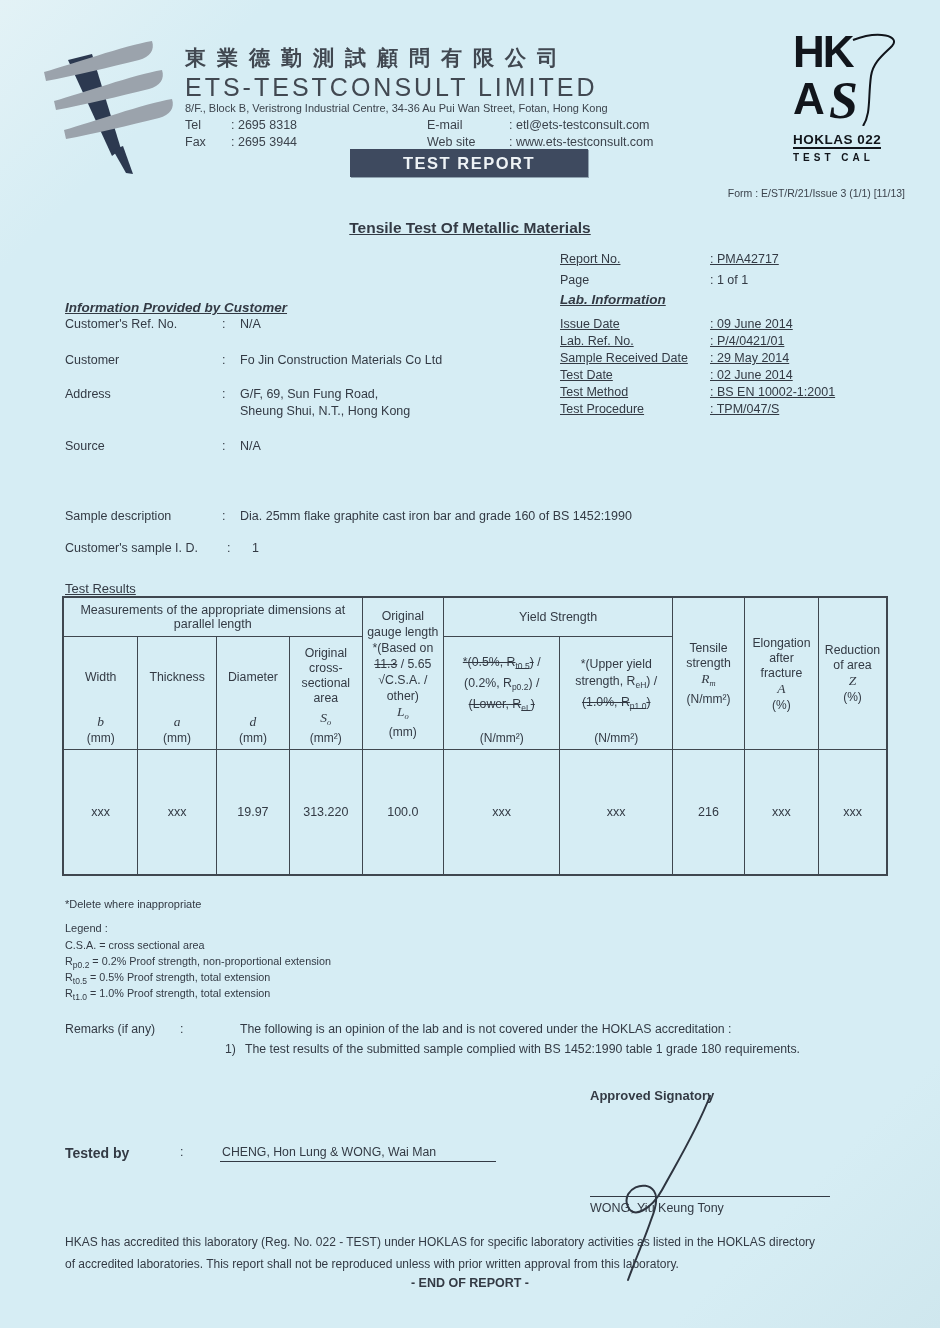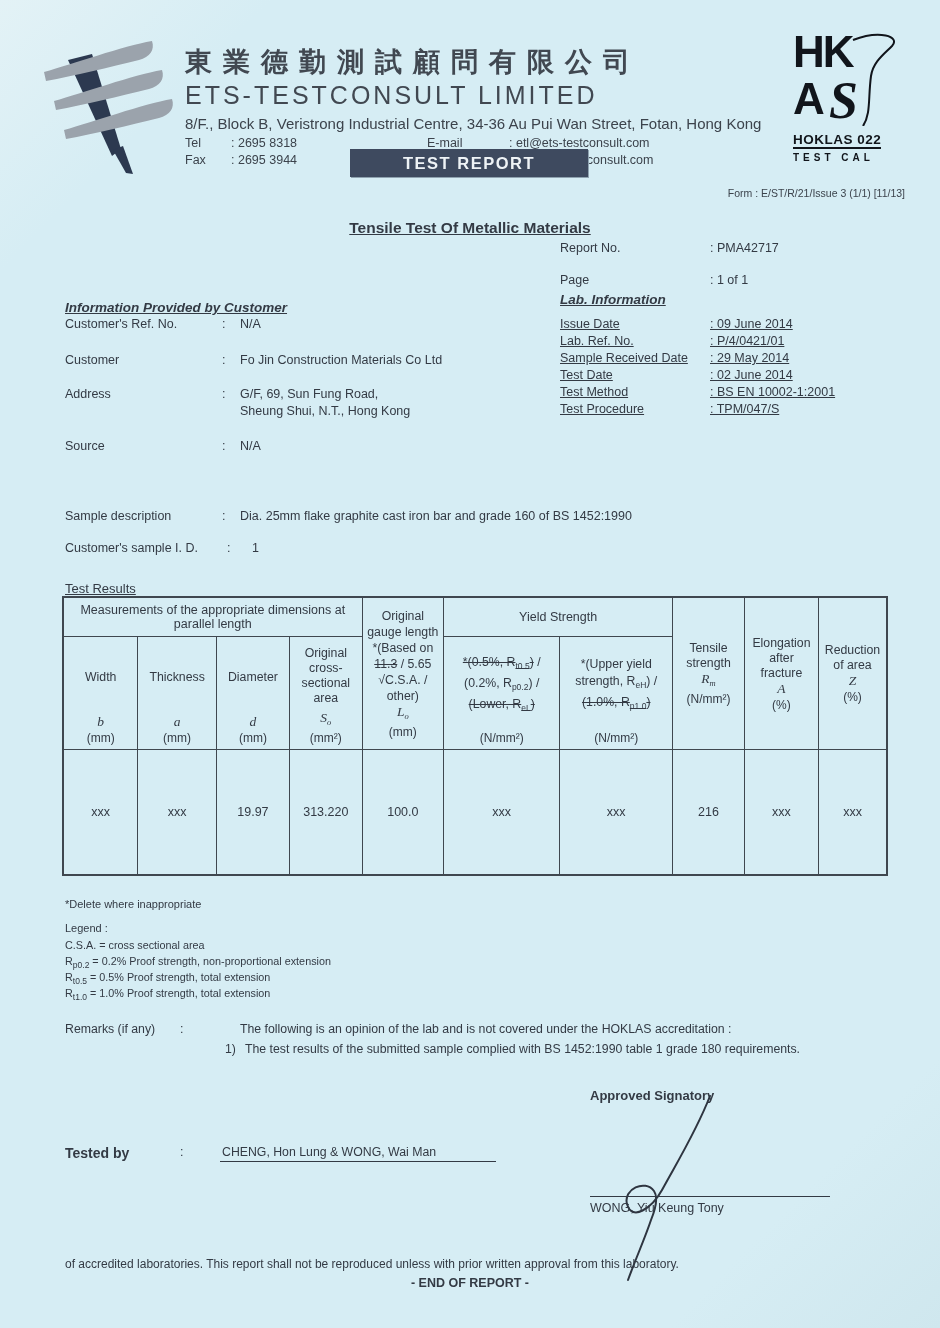--- a/index.html
+++ b/index.html
@@ -15,23 +15,23 @@
   body{font-family:"Liberation Sans","DejaVu Sans",sans-serif;background:#c2ccd1;}
   .page{
     position:relative;width:940px;height:1328px;margin:0 auto;overflow:hidden;
     background:linear-gradient(135deg,#e3f2f6 0%,var(--bg) 12%,var(--bg) 88%,#cfe7ee 100%);
     color:var(--ink);
   }
   .abs{position:absolute;}
   .nw{white-space:nowrap;}
 
   
-  .cn-name{font-size:27px;font-weight:bold;letter-spacing:11px;color:#414851;}
+  .cn-name{font-size:21px;font-weight:bold;letter-spacing:11px;color:#414851;}
   .en-name{font-size:25px;font-weight:500;letter-spacing:3px;color:#414851;margin-top:1px;}
-  .addr{font-size:15px;margin-top:5px;color:var(--ink-soft);}
+  .addr{font-size:11px;color:var(--ink-soft);}
   .contact{display:grid;grid-template-columns:46px 196px 82px auto;row-gap:3px;font-size:12.5px;margin-top:4px;color:var(--ink-soft);}
   .banner{
     width:238px;height:28px;background:var(--navy);color:#eef3f6;
     font-size:16.5px;font-weight:bold;letter-spacing:1.5px;
     display:flex;align-items:center;justify-content:center;
     box-shadow:1px 1px 0 #8fa3b0;
   }
   .hkas{width:118px;text-align:left;color:#11151b;}
   .hoklas{font-size:13.5px;font-weight:bold;border-bottom:2px solid #11151b;display:inline-block;letter-spacing:0.5px;}
   .testcal{font-size:10px;letter-spacing:4px;margin-top:3px;font-weight:bold;}
@@ -116,21 +116,21 @@
       <div class="testcal">TEST CAL</div>
     </div>
   </div>
 
   <div class="abs formno nw" style="left:635px;top:187px;">Form : E/ST/R/21/Issue 3 (1/1) [11/13]</div>
 
   <div class="abs doc-title" style="left:0;top:219px;">
     <span>Tensile Test Of Metallic Materials</span>
   </div>
 
-  <div class="abs metarow" style="left:560px;top:241px;">
+  <div class="abs metarow" style="left:560px;top:252px;text-decoration:underline;">
     <span>Report No.</span>
     <span>: PMA42717</span>
   </div>
   <div class="abs metarow" style="left:560px;top:273px;">
     <span>Page</span>
     <span>: 1 of 1</span>
   </div>
 
   <div class="abs sec-head nw" style="left:65px;top:300px;">Information Provided by Customer</div>
   <div class="abs sec-head nw" style="left:560px;top:292px;">Lab. Information</div>
@@ -346,16 +346,17 @@
 
   <div class="abs remarks-line" style="left:65px;top:1145px;width:520px;">
     <span class="bold" style="position:absolute;left:0;font-size:14px;">Tested by</span>
     <span style="position:absolute;left:115px;">:</span>
     <span class="tested-underline" style="position:absolute;left:155px;">CHENG, Hon Lung &amp; WONG, Wai Man</span>
   </div>
 
   <div class="abs sigline" style="left:590px;top:1196px;"></div>
   <div class="abs nw" style="left:590px;top:1201px;font-size:12.5px;">WONG, Yiu Keung Tony</div>
 
+  <div class="abs footer-line" style="left:65px;top:1231px;">HKAS has accredited this laboratory (Reg. No. 022 - TEST) under HOKLAS for specific laboratory activities as listed in the HOKLAS directory</div>
   <div class="abs footer-line" style="left:65px;top:1253px;">of accredited laboratories.  This report shall not be reproduced unless with prior written approval from this laboratory.</div>
   <div class="abs endreport" style="left:0;top:1276px;">- END OF REPORT -</div>
 
 </div>
 
 </body></html>

